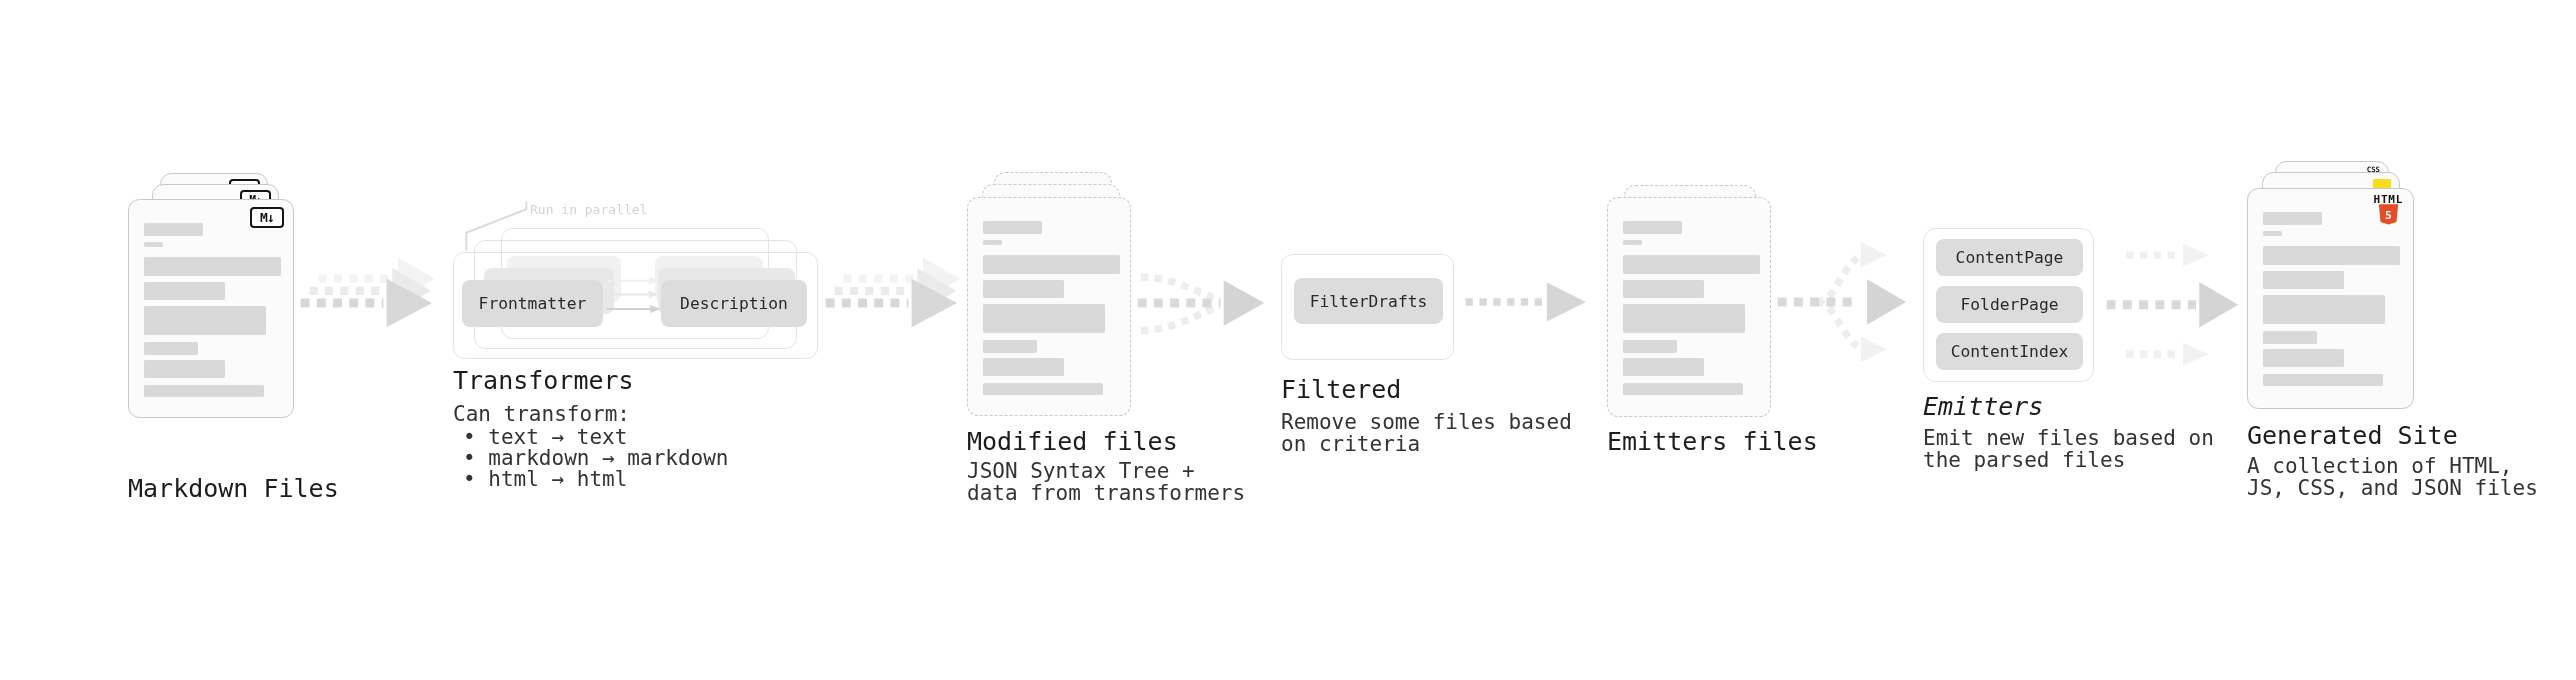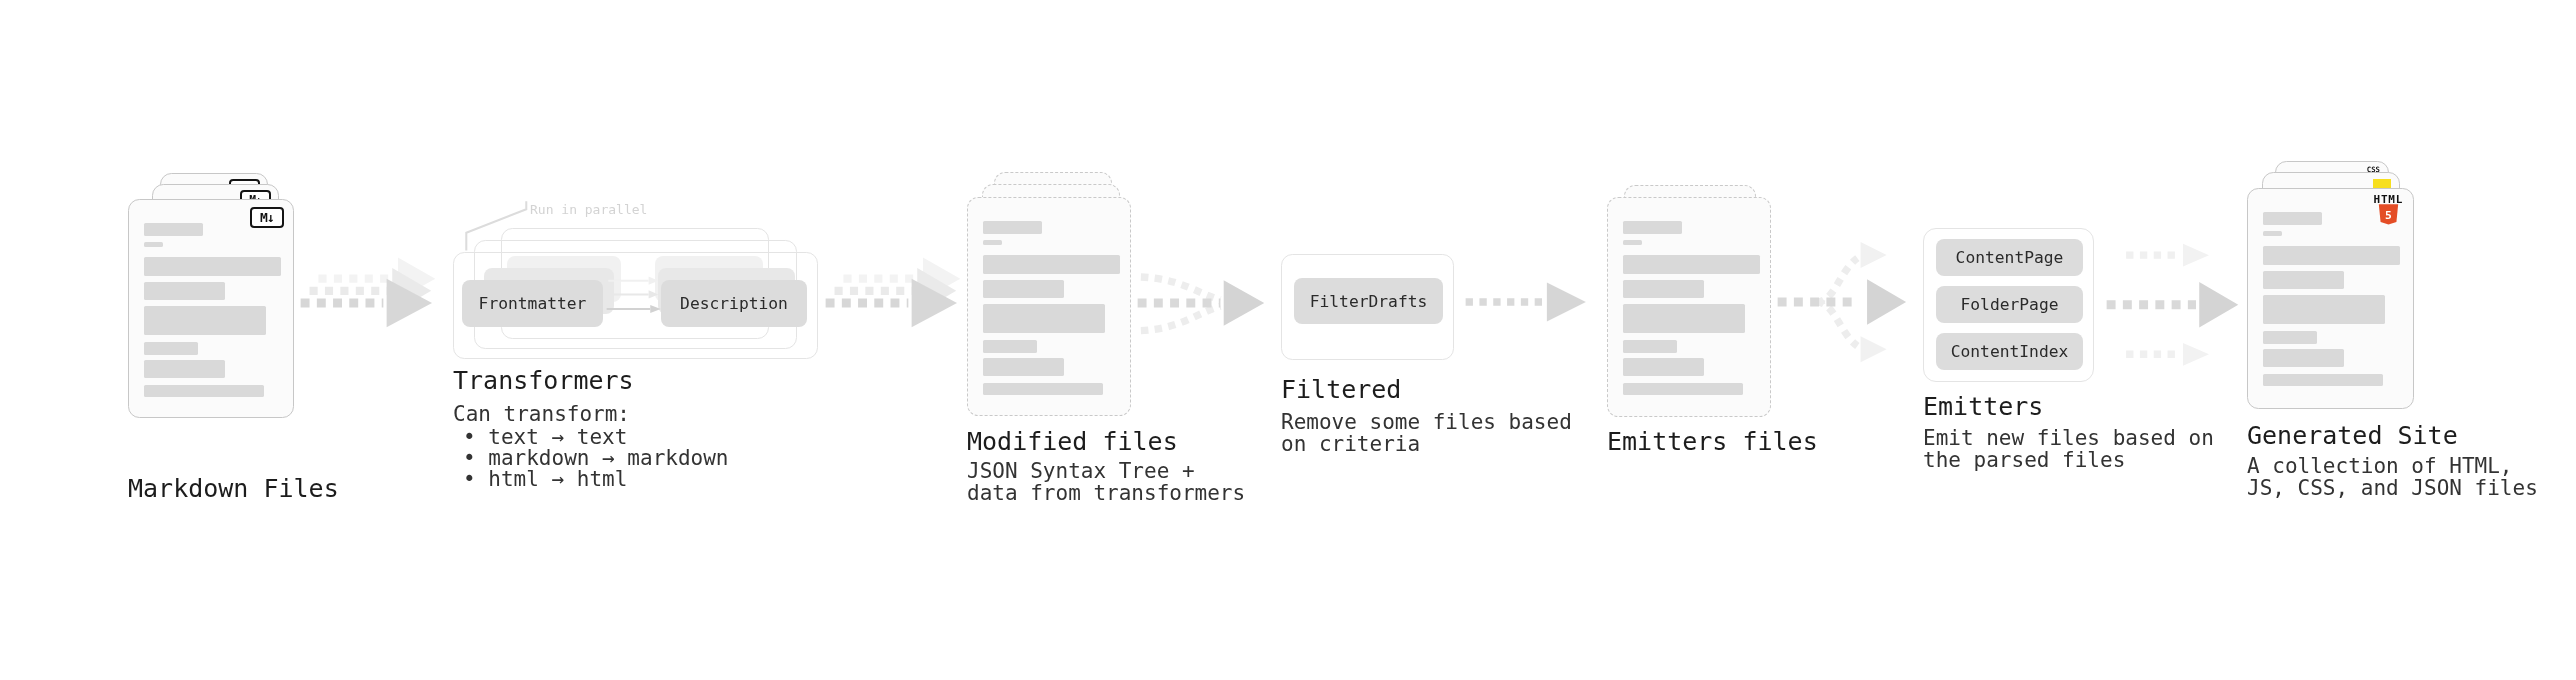--- a/index.html
+++ b/index.html
@@ -194,21 +194,21 @@
     <path d="M50,80 C72,80 78,118 100,134" fill="none" stroke="#ededed" stroke-width="9" stroke-dasharray="9 8"></path>
     <polygon points="104,122 104,154 136,138" fill="#f1f1f1"></polygon>
     <line x1="2" y1="80" x2="98" y2="80" stroke="#d9d9d9" stroke-width="11" stroke-dasharray="11 9"></line>
     <polygon points="112,52 112,108 160,80" fill="#d4d4d4"></polygon>
   </svg>
 
   <div class="wbox" style="left:1923px;top:228px;width:171px;height:154px;border-radius:13px;"></div>
   <div class="pill" style="left:1936px;top:239px;width:147px;height:37px;">ContentPage</div>
   <div class="pill" style="left:1936px;top:286px;width:147px;height:37px;">FolderPage</div>
   <div class="pill" style="left:1936px;top:333px;width:147px;height:37px;">ContentIndex</div>
-  <div class="title" style="left:1923px;top:392px;">Emitters</div>
+  <div class="title" style="left:1923px;top:392px;font-style:italic;">Emitters</div>
   <div class="desc" style="left:1923px;top:427px;">Emit new files based on</div>
   <div class="desc" style="left:1923px;top:449px;">the parsed files</div>
 
   <svg style="left:2105px;top:242px;" width="143" height="127" viewBox="0 0 176 156">
     <line x1="26" y1="16" x2="92" y2="16" stroke="#f0f0f0" stroke-width="9" stroke-dasharray="9 8"></line>
     <polygon points="96,2 96,30 128,16" fill="#f2f2f2"></polygon>
     <line x1="2" y1="77" x2="112" y2="77" stroke="#d9d9d9" stroke-width="11" stroke-dasharray="11 9"></line>
     <polygon points="116,49 116,105 164,77" fill="#d4d4d4"></polygon>
     <line x1="26" y1="138" x2="92" y2="138" stroke="#f0f0f0" stroke-width="9" stroke-dasharray="9 8"></line>
     <polygon points="96,124 96,152 128,138" fill="#f2f2f2"></polygon>

